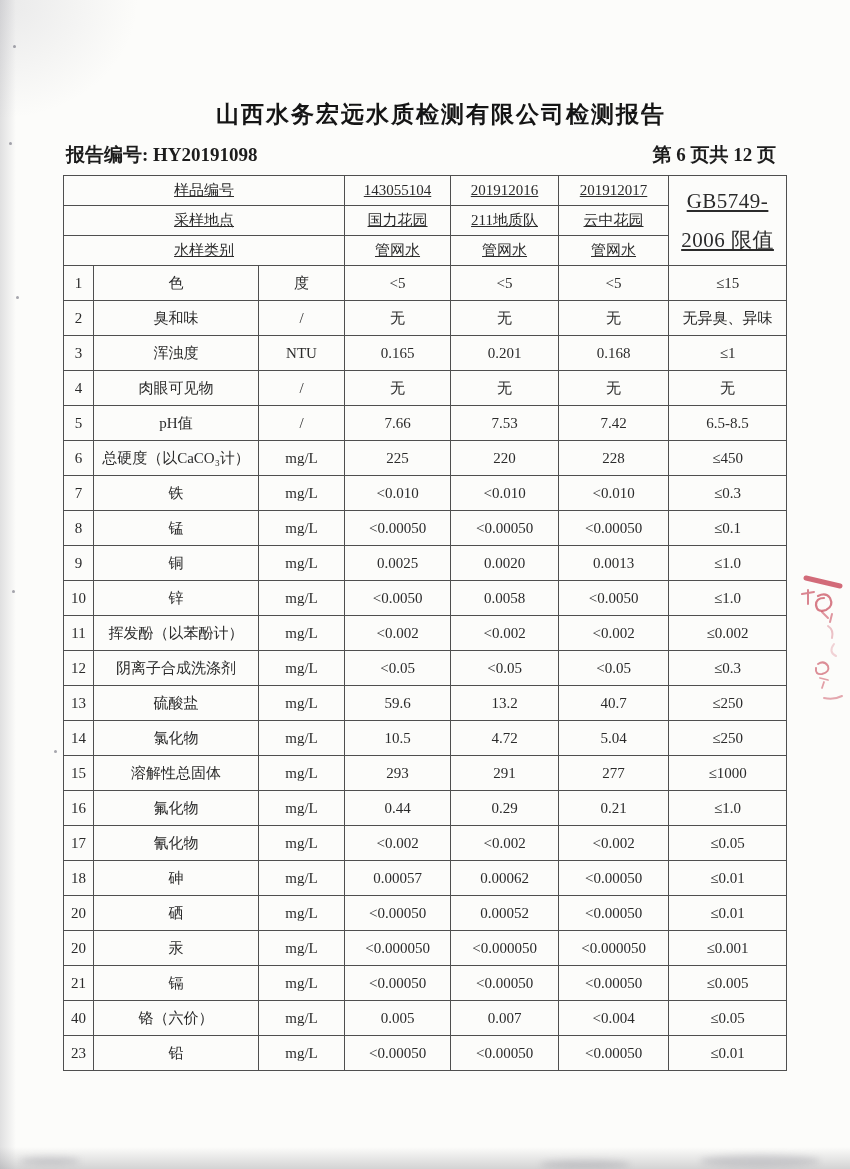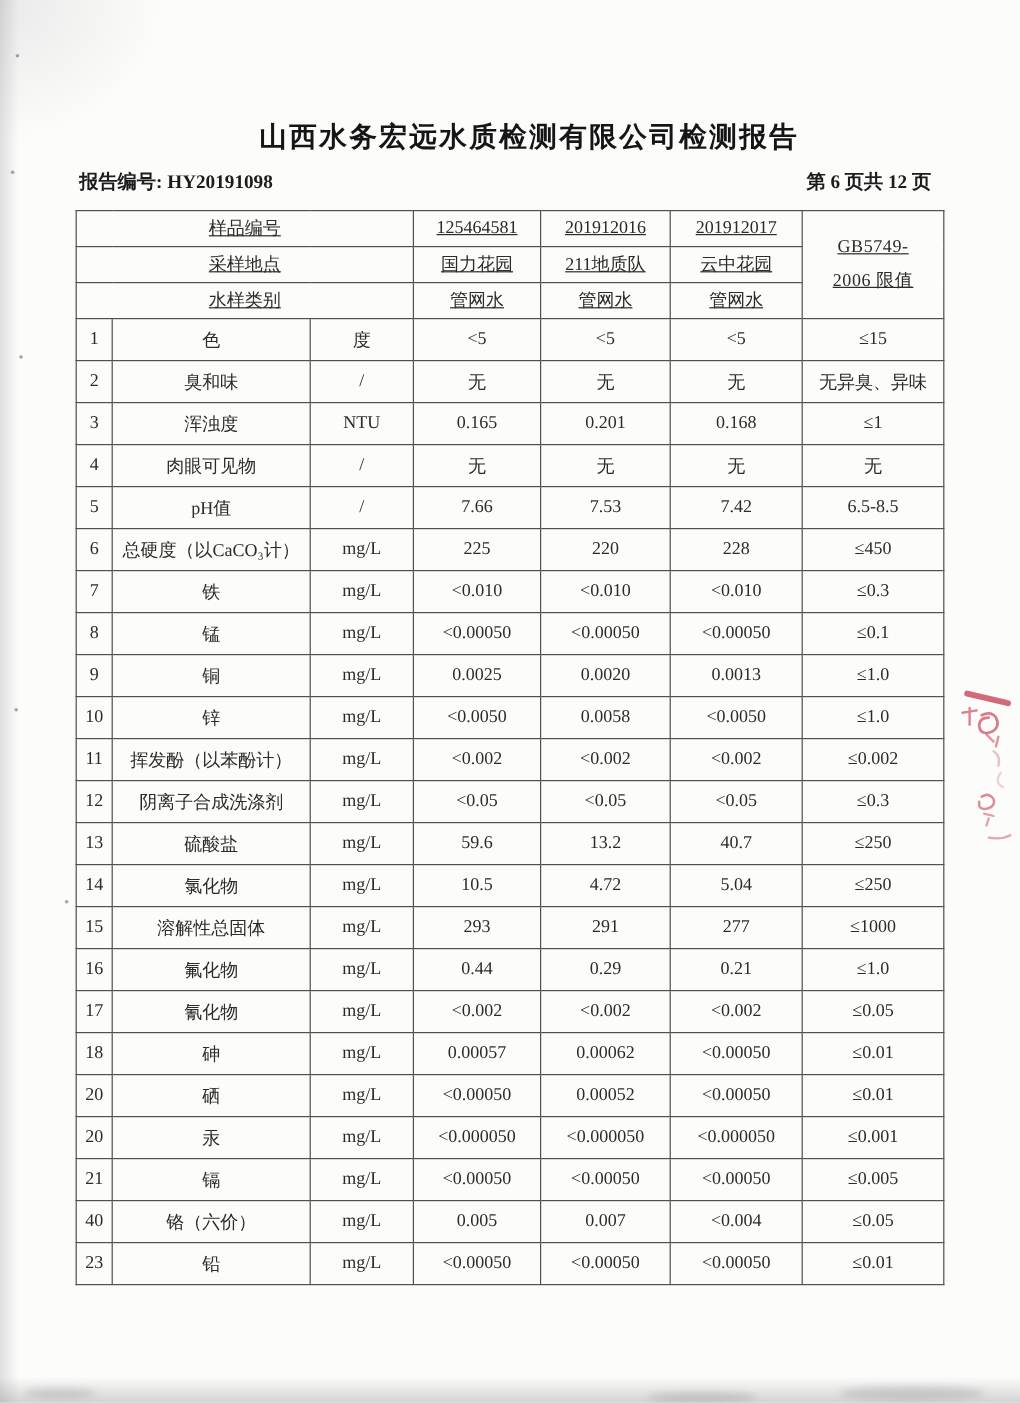--- a/index.html
+++ b/index.html
@@ -37,36 +37,36 @@
     background:rgba(95,95,110,0.55);filter:blur(0.5px);pointer-events:none;
   }
   .title{
     position:absolute;top:99px;left:16px;width:100%;
     text-align:center;font-size:23px;font-weight:bold;
     letter-spacing:2px;color:#151515;
   }
   .meta{
     position:absolute;top:142px;left:66px;width:710px;
     display:flex;justify-content:space-between;align-items:baseline;
-    font-size:16px;font-weight:bold;color:#1c1c1c;
+    font-size:19px;font-weight:bold;color:#1c1c1c;
   }
   table.report{
     position:absolute;left:63px;top:175px;
     width:723px;border-collapse:collapse;table-layout:fixed;
     font-size:15px;
   }
   table.report td{
     border:1px solid #4f4f4f;
     text-align:center;vertical-align:middle;
     height:34px;padding:0 2px;
     color:#2b2b2b;overflow:hidden;white-space:nowrap;
   }
   table.report tr.hrow td{height:29px;text-decoration:underline;}
   td.name-cell{text-align:left;padding-left:9px;}
-  td.limit-head{font-size:15px;line-height:1.85;letter-spacing:0.5px;}
+  td.limit-head{font-size:21px;line-height:1.85;letter-spacing:0.5px;}
   .stamp{position:absolute;right:0;top:560px;pointer-events:none;opacity:0.9;}
 </style>
 </head>
 <body>
 
 <div class="page">
 
   <div class="edge-left"></div>
   <div class="edge-top-left"></div>
   <div class="edge-bottom"></div>
@@ -109,21 +109,21 @@
         <col style="width:165px">
         <col style="width:86px">
       <col style="width:106px">
         <col style="width:108px">
         <col style="width:110px">
         <col style="width:118px">
     </colgroup>
     <tbody>
         <tr class="hrow">
       <td colspan="3">样品编号</td>
-      <td>125464581</td>
+      <td>143055104</td>
       <td>201912016</td>
       <td>201912017</td>
       <td rowspan="3" class="limit-head">
         <div>GB5749-</div>
         <div>2006 限值</div>
       </td>
     </tr>
     <tr class="hrow">
       <td colspan="3">采样地点</td>
       <td>国力花园</td>

